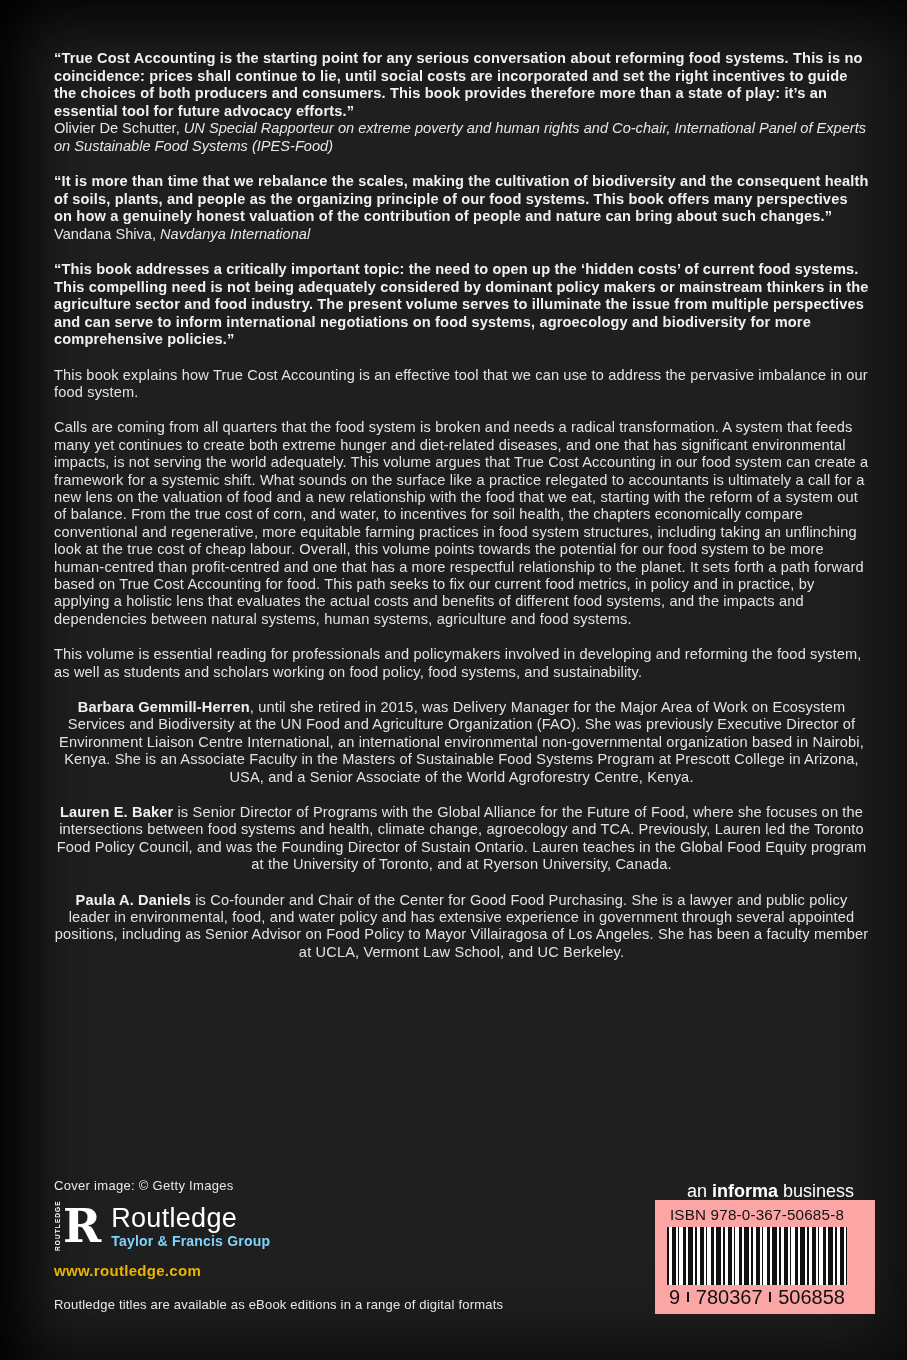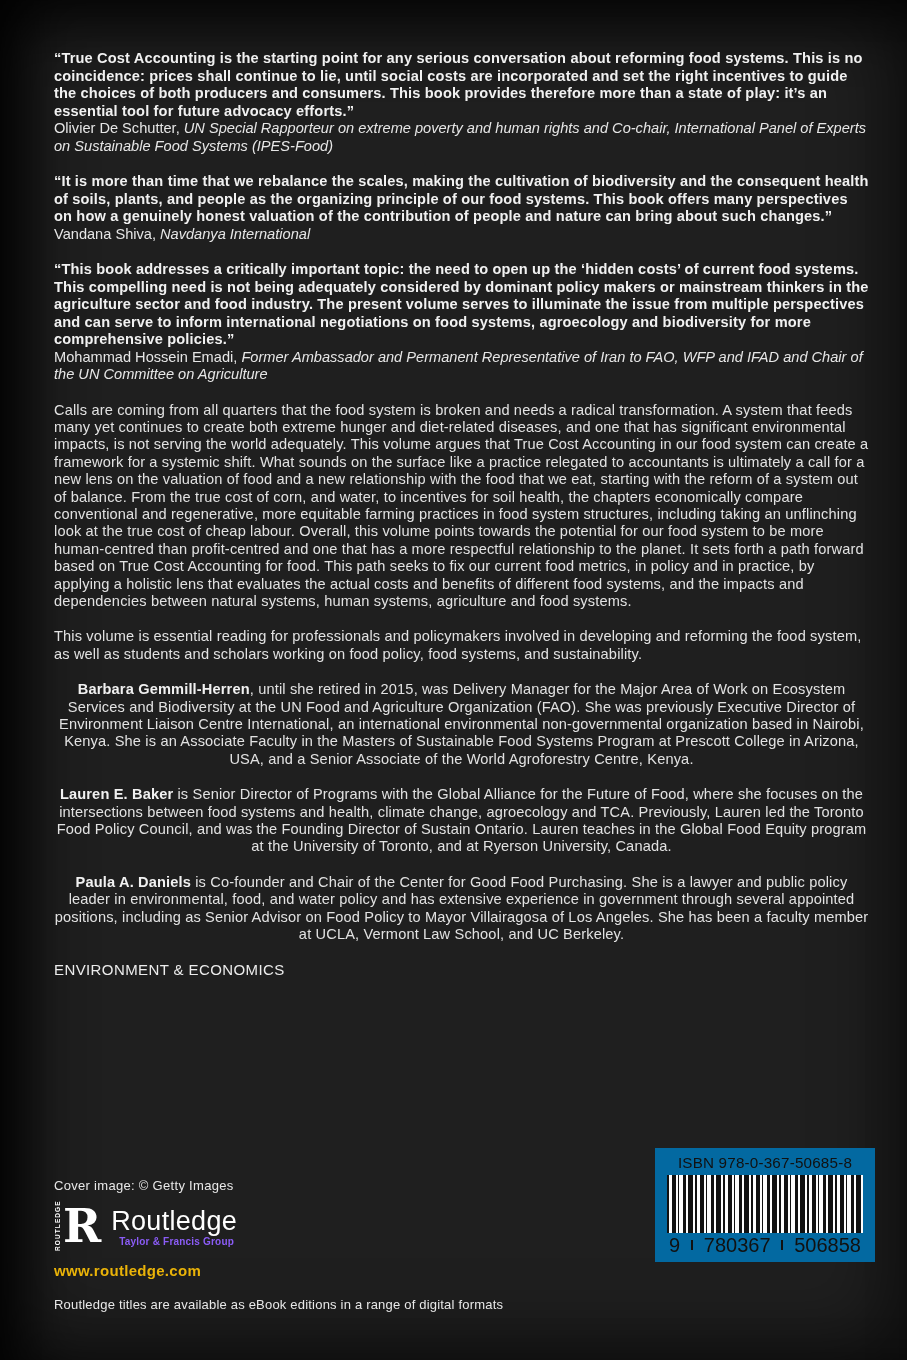--- a/index.html
+++ b/index.html
@@ -25,31 +25,31 @@
   .logo-vertical {
     writing-mode:vertical-rl; transform:rotate(180deg);
     font-size:6.5px; font-weight:bold; letter-spacing:1.1px; color:#fff;
     height:52px; text-align:center; margin-right:2px;
   }
   .logo-r {
     font-family:"DejaVu Serif", serif; font-weight:bold;
     font-size:46px; line-height:52px; color:#fff; margin-right:10px;
   }
   .logo-text .logo-name { font-size:27px; color:#fff; letter-spacing:0.3px; line-height:30px; }
-  .logo-text .logo-tagline { font-size:10px; font-weight:bold; color:#8b5cf6; letter-spacing:0.2px;margin-left:8px; }
+  .logo-text .logo-tagline { font-size:14px; font-weight:bold; color:#7dd3fc; letter-spacing:0.2px; }
 
   .url { position:absolute; left:54px; top:1262px; font-size:15px; font-weight:bold; color:#eab308; letter-spacing:0.3px; }
   .ebook-note { position:absolute; left:54px; top:1297px; font-size:13px; color:#e8e8e8; letter-spacing:0.2px; }
 
   .informa { position:absolute; right:53px; top:1181px; font-size:18px; color:#fff; }
   .informa b { font-weight:bold; }
 
   .isbn-box {
-    position:absolute; left:655px; top:1148px; width:220px; height:114px;
-    background:#0369a1; color:#111; padding:6px 8px 4px 8px; text-align:center;
+    position:absolute; left:655px; top:1200px; width:220px; height:114px;
+    background:#fca5a5; color:#111; padding:6px 24px 4px 8px; text-align:center;
   }
   .isbn-label { font-size:15.2px; letter-spacing:0.2px; color:#111; white-space:nowrap; }
   .barcode {
     height:58px; margin:4px 4px 0 4px;
     background: repeating-linear-gradient(90deg,
       #111 0 2px, #fdfdfd 2px 5px,
       #111 5px 9px, #fdfdfd 9px 11px,
       #111 11px 12px, #fdfdfd 12px 16px,
       #111 16px 19px, #fdfdfd 19px 21px,
       #111 21px 26px, #fdfdfd 26px 28px);
@@ -78,34 +78,30 @@
     <div class="block">
       <div class="q-text">“It is more than time that we rebalance the scales, making the cultivation of biodiversity and the consequent health of soils, plants, and people as the organizing principle of our food systems. This book offers many perspectives on how a genuinely honest valuation of the contribution of people and nature can bring about such changes.”</div>
       <div class="q-attr">
         <span>Vandana Shiva,</span>
         <span class="italic">Navdanya International</span>
       </div>
     </div>
 
     <div class="block">
       <div class="q-text">“This book addresses a critically important topic: the need to open up the ‘hidden costs’ of current food systems. This compelling need is not being adequately considered by dominant policy makers or mainstream thinkers in the agriculture sector and food industry. The present volume serves to illuminate the issue from multiple perspectives and can serve to inform international negotiations on food systems, agroecology and biodiversity for more comprehensive policies.”</div>
-      <div class="q-attr">
-        <span>Mohammad Hossein Emadi,</span>
-        <span class="italic">Former Ambassador and Permanent Representative of Iran to FAO, WFP and IFAD and Chair of the UN Committee on Agriculture</span>
-      </div>
     </div>
 
+    <p class="para block">This book explains how True Cost Accounting is an effective tool that we can use to address the pervasive imbalance in our food system.</p>
     <p class="para block">Calls are coming from all quarters that the food system is broken and needs a radical transformation. A system that feeds many yet continues to create both extreme hunger and diet-related diseases, and one that has significant environmental impacts, is not serving the world adequately. This volume argues that True Cost Accounting in our food system can create a framework for a systemic shift. What sounds on the surface like a practice relegated to accountants is ultimately a call for a new lens on the valuation of food and a new relationship with the food that we eat, starting with the reform of a system out of balance. From the true cost of corn, and water, to incentives for soil health, the chapters economically compare conventional and regenerative, more equitable farming practices in food system structures, including taking an unflinching look at the true cost of cheap labour. Overall, this volume points towards the potential for our food system to be more human-centred than profit-centred and one that has a more respectful relationship to the planet. It sets forth a path forward based on True Cost Accounting for food. This path seeks to fix our current food metrics, in policy and in practice, by applying a holistic lens that evaluates the actual costs and benefits of different food systems, and the impacts and dependencies between natural systems, human systems, agriculture and food systems.</p>
     <p class="para block">This volume is essential reading for professionals and policymakers involved in developing and reforming the food system, as well as students and scholars working on food policy, food systems, and sustainability.</p>
 
     <p class="bio block"><span class="bio-name">Barbara Gemmill-Herren</span><span>, until she retired in 2015, was Delivery Manager for the Major Area of Work on Ecosystem Services and Biodiversity at the UN Food and Agriculture Organization (FAO). She was previously Executive Director of Environment Liaison Centre International, an international environmental non-governmental organization based in Nairobi, Kenya. She is an Associate Faculty in the Masters of Sustainable Food Systems Program at Prescott College in Arizona, USA, and a Senior Associate of the World Agroforestry Centre, Kenya.</span></p>
     <p class="bio block"><span class="bio-name">Lauren E. Baker</span><span> is Senior Director of Programs with the Global Alliance for the Future of Food, where she focuses on the intersections between food systems and health, climate change, agroecology and TCA. Previously, Lauren led the Toronto Food Policy Council, and was the Founding Director of Sustain Ontario. Lauren teaches in the Global Food Equity program at the University of Toronto, and at Ryerson University, Canada.</span></p>
     <p class="bio block"><span class="bio-name">Paula A. Daniels</span><span> is Co-founder and Chair of the Center for Good Food Purchasing. She is a lawyer and public policy leader in environmental, food, and water policy and has extensive experience in government through several appointed positions, including as Senior Advisor on Food Policy to Mayor Villairagosa of Los Angeles. She has been a faculty member at UCLA, Vermont Law School, and UC Berkeley.</span></p>
 
-    <div class="category">ENVIRONMENT &amp; ECONOMICS</div>
   </div>
 
   <div class="cover-credit">Cover image: © Getty Images</div>
 
   <div class="logo">
     <span class="logo-vertical">ROUTLEDGE</span>
     <span class="logo-r">R</span>
     <span class="logo-text">
       <div class="logo-name">Routledge</div>
       <div class="logo-tagline">Taylor &amp; Francis Group</div>

